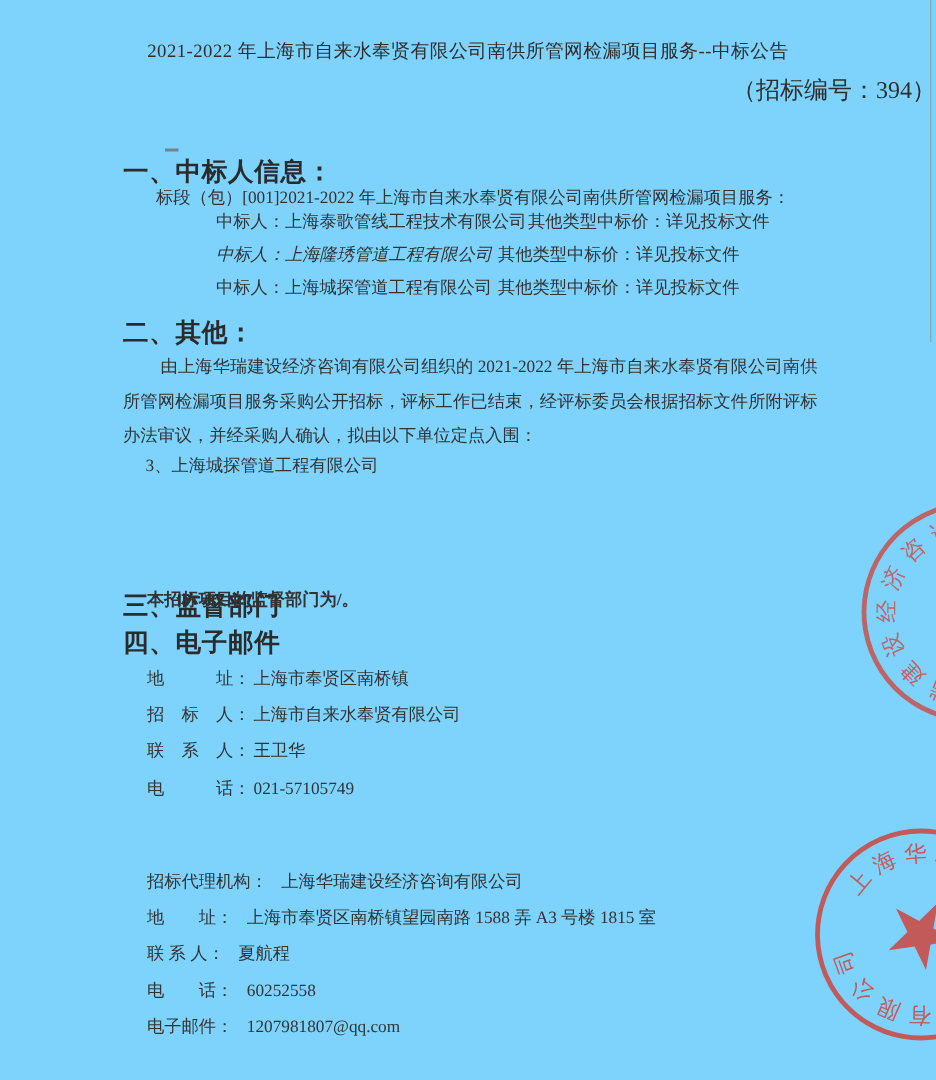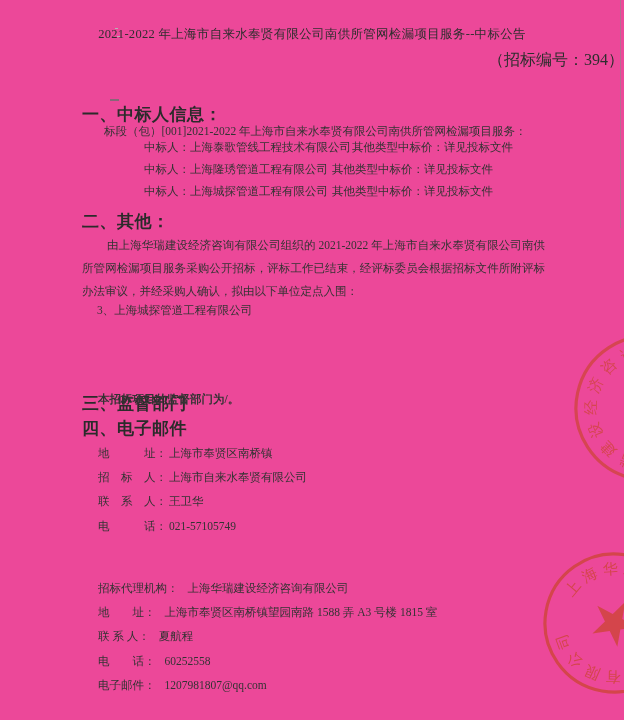--- a/index.html
+++ b/index.html
@@ -1,30 +1,30 @@
 <!DOCTYPE html>
 <html><head>
 <meta charset="utf-8">
 <style>
   html,body{margin:0;padding:0;background:#ffffff;}
   .page{
-    position:relative;width:624px;height:720px;background:#ec4899;overflow:hidden;
+    position:relative;width:624px;height:720px;background:#7dd3fc;overflow:hidden;
     font-family:"Liberation Serif","DejaVu Serif",serif;color:#333;font-size:11.5px;
   }
   .abs{position:absolute;white-space:nowrap;}
   .title1{top:26px;left:0;right:0;text-align:center;font-size:12.5px;color:#2e2e2e;letter-spacing:.3px;}
   .title2{top:50px;left:0;right:0;text-align:right;font-size:16px;color:#2e2e2e;}
   .heading{font-weight:bold;font-size:17px;color:#2b2b2b;letter-spacing:.5px;}
   .h1{top:103px;left:82px;}
   .lot{top:124px;left:104px;}
   .winners{top:140px;left:144px;}
   .winner-row{height:22px;white-space:nowrap;}
   .w-col1{display:inline-block;}
   .winner-row:nth-child(1) .w-col1{width:208px;}
-  .winner-row:nth-child(2) .w-col1{width:188px;}
+  .winner-row:nth-child(2) .w-col1{width:188px;font-style:italic;}
   .winner-row:nth-child(3) .w-col1{width:188px;}
   .h2{top:210px;left:82px;}
   .para{top:234px;left:82px;width:463px;white-space:normal;text-align:justify;
         text-indent:25px;line-height:23.2px;color:#333;}
   .shortlist{top:303px;left:97px;}
   .shortlist .li{height:25.6px;}
   .h3{top:392px;left:82px;}
   .s3body{top:392px;left:98px;font-weight:bold;}
   .h4{top:417px;left:82px;}
   .contact{top:441px;left:98px;}

